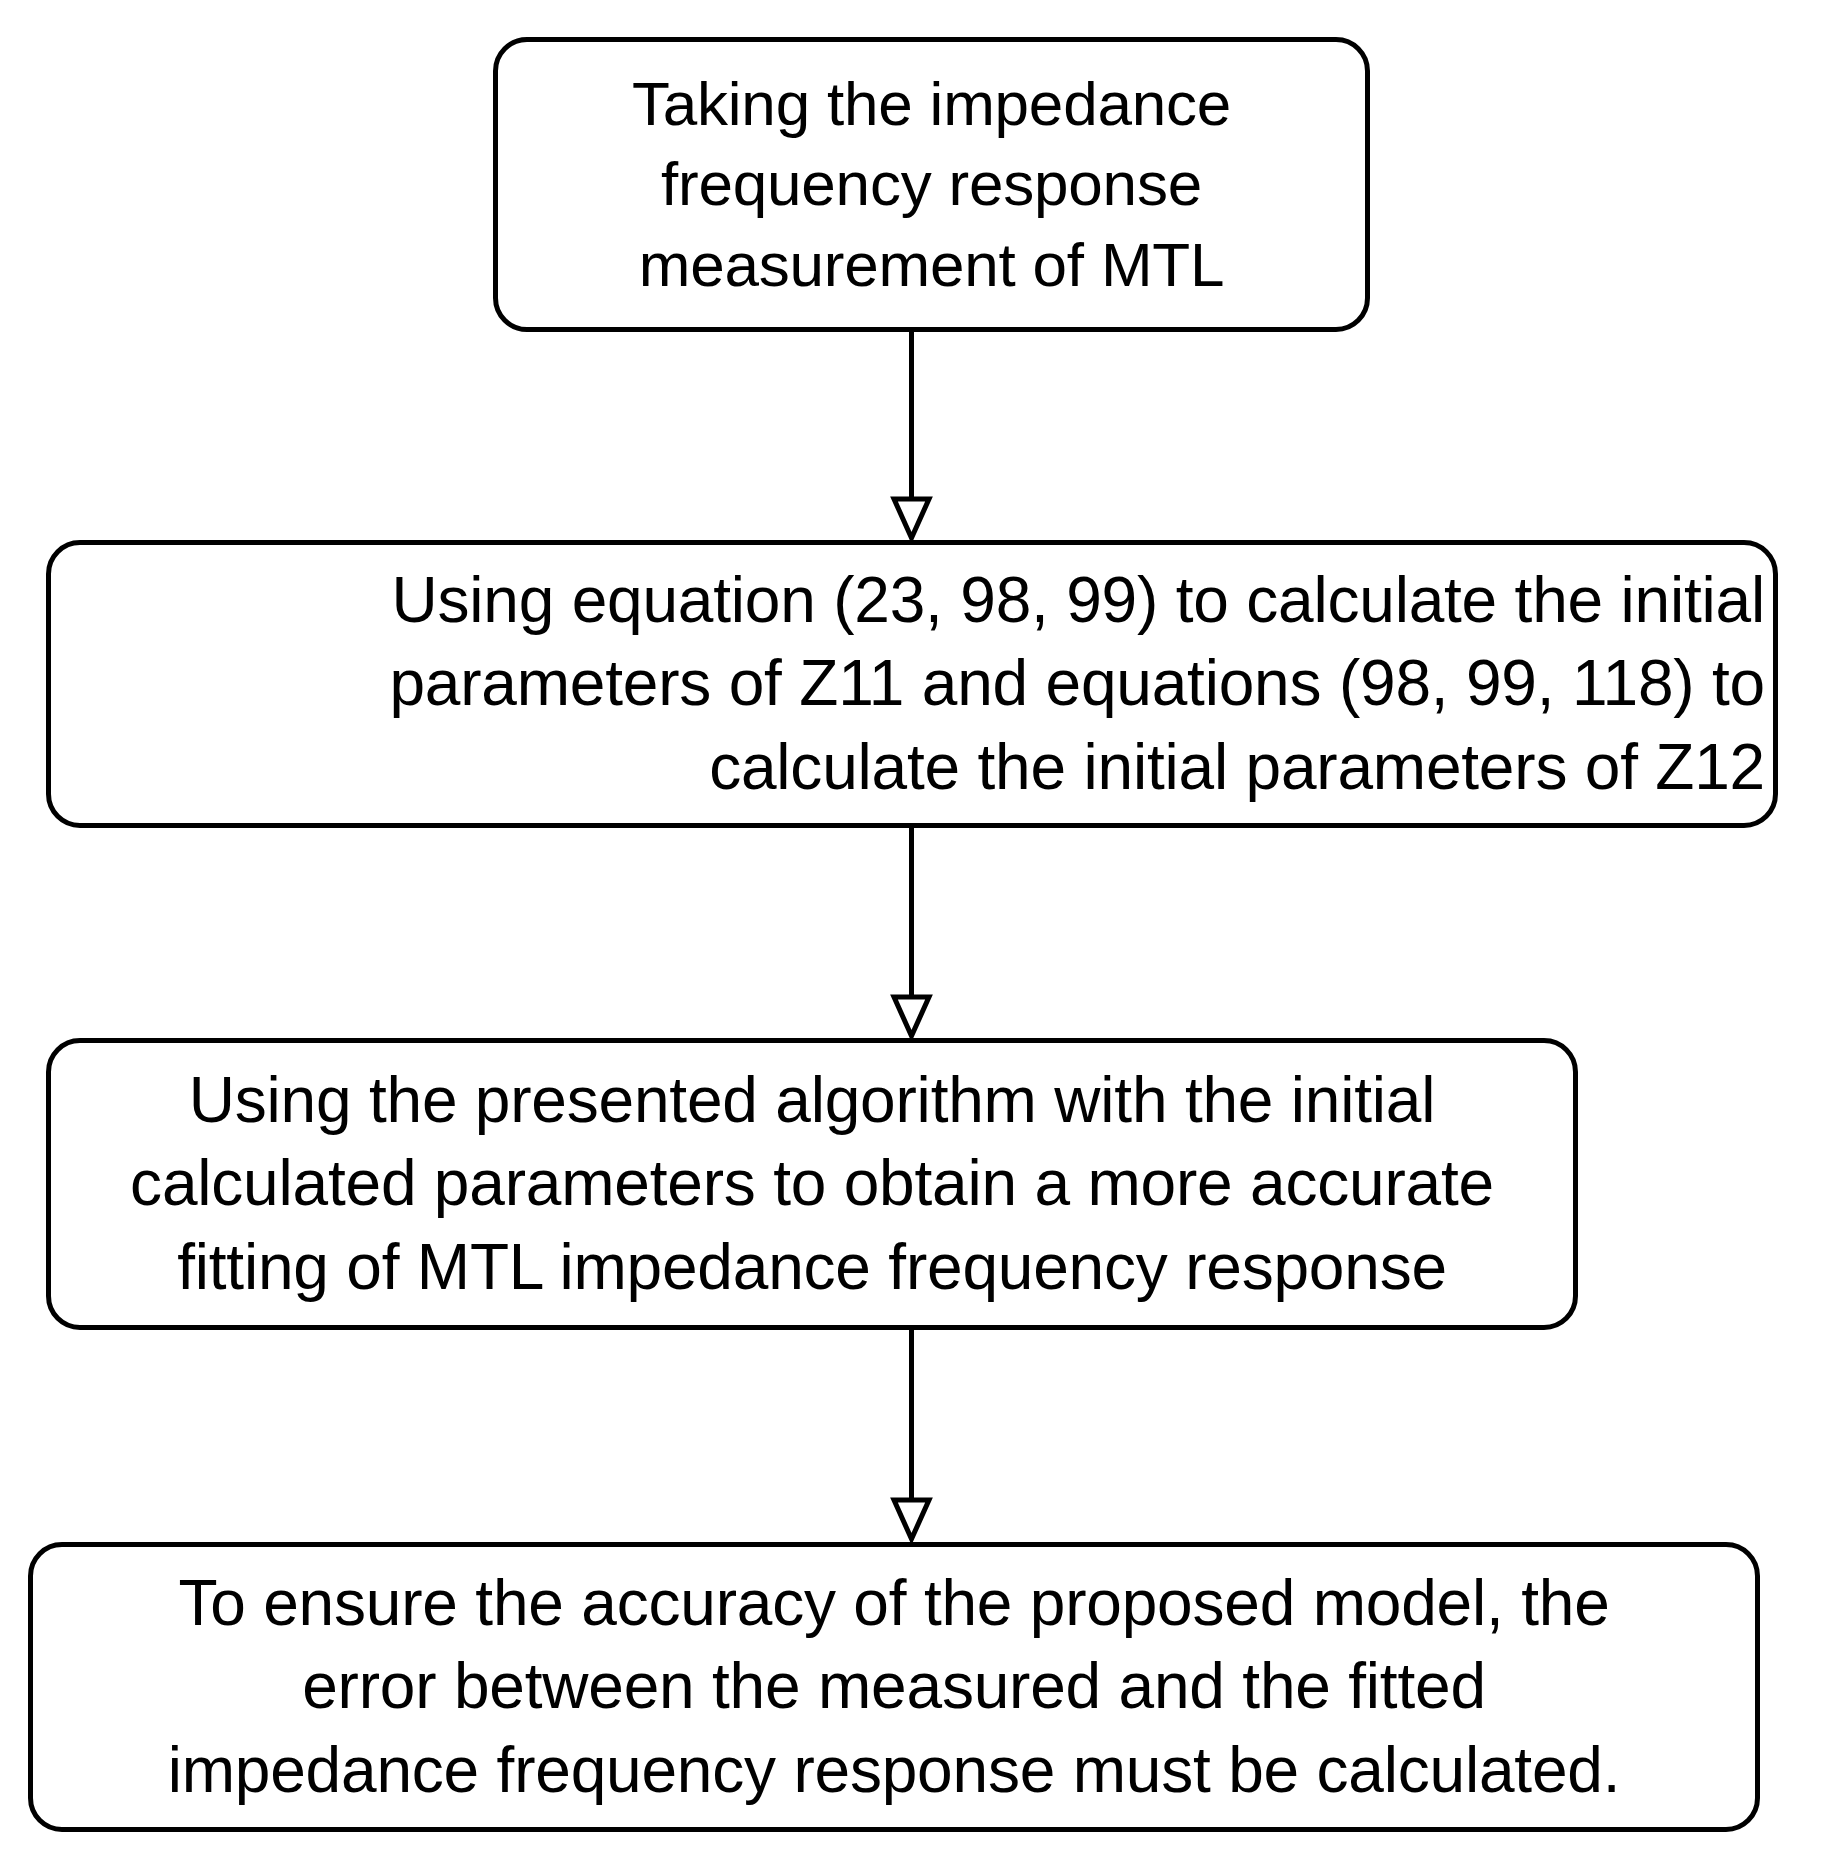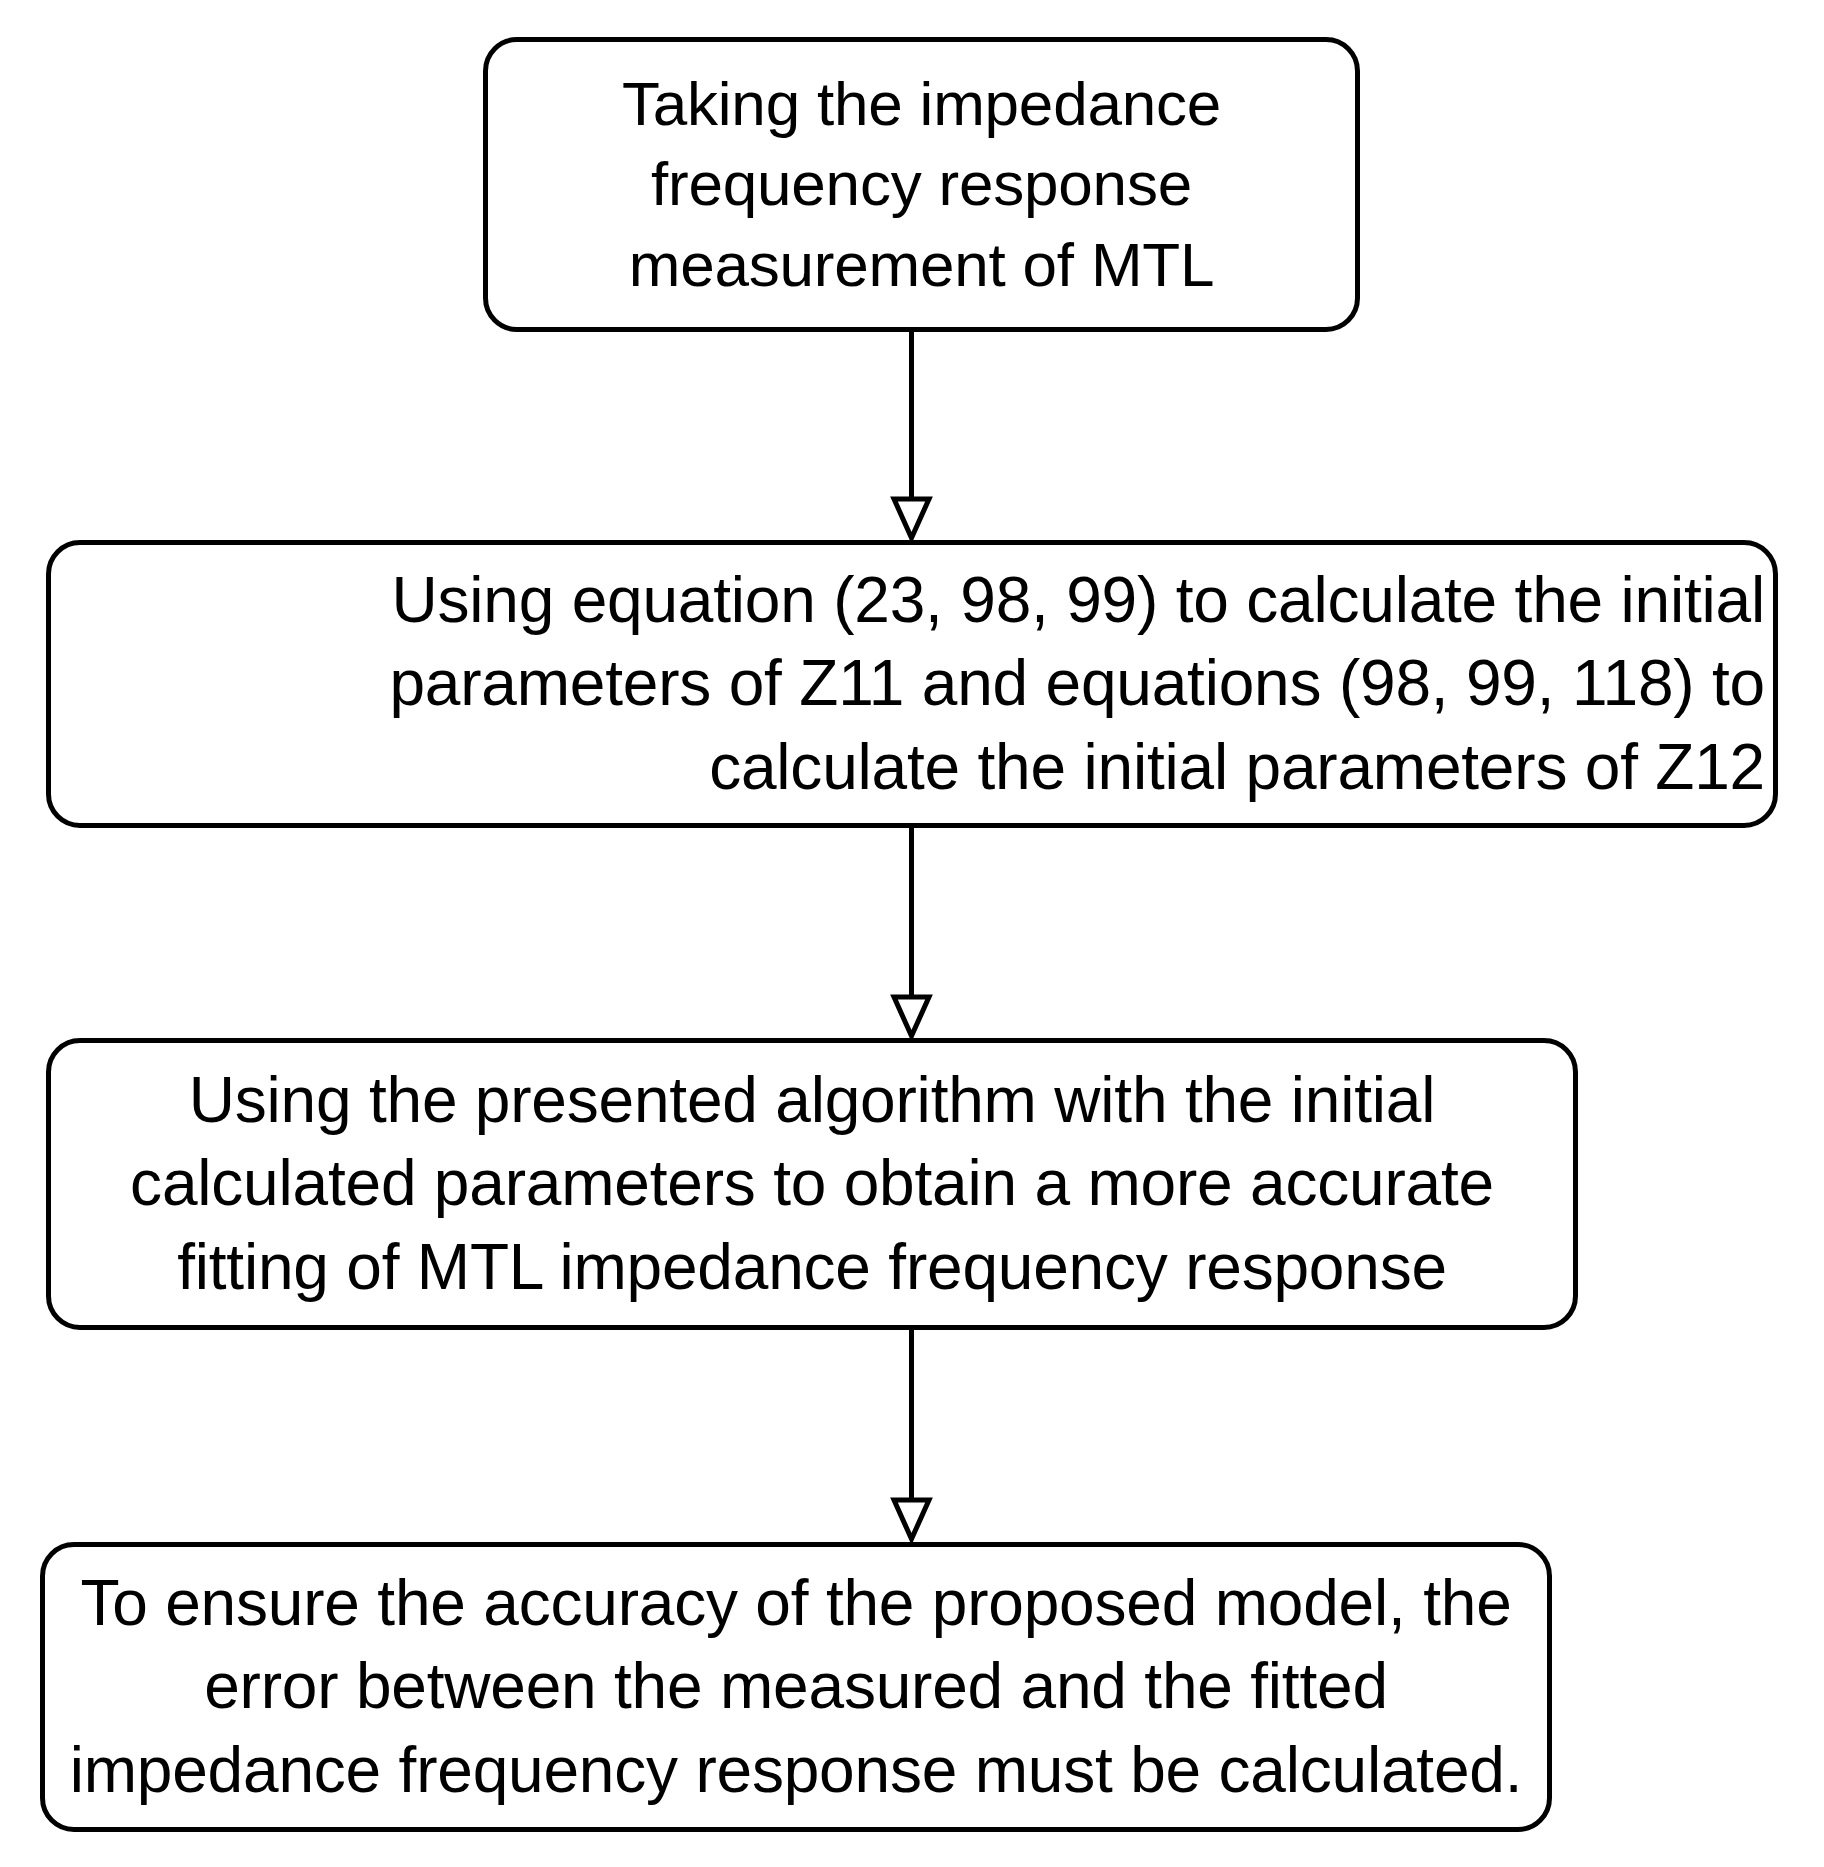--- a/index.html
+++ b/index.html
@@ -34,24 +34,24 @@
     line-height: 1.30;
     letter-spacing: -0.2px;
     padding: 4px 8px;
   }
   .node-text {
     display: block;
     width: 100%;
     white-space: pre-line;
   }
 
-  #node-1 { left: 483px; top: 37px;   width: 877px;  height: 295px; }
+  #node-1 { left: 493px; top: 37px;   width: 877px;  height: 295px; }
   #node-2 { left: 46px;  top: 540px;  width: 1732px; height: 288px; text-align: right; }
   #node-3 { left: 46px;  top: 1038px; width: 1532px; height: 292px; justify-content: center; }
-  #node-4 { left: 40px;  top: 1542px; width: 1512px; height: 290px; }
+  #node-4 { left: 28px;  top: 1542px; width: 1732px; height: 290px; }
 
   #node-2 .node-text,
   #node-3 .node-text,
   #node-4 .node-text { font-size: 64px; }
 
   
   .connector {
     position: absolute;
     left: 0;
     top: 0;

